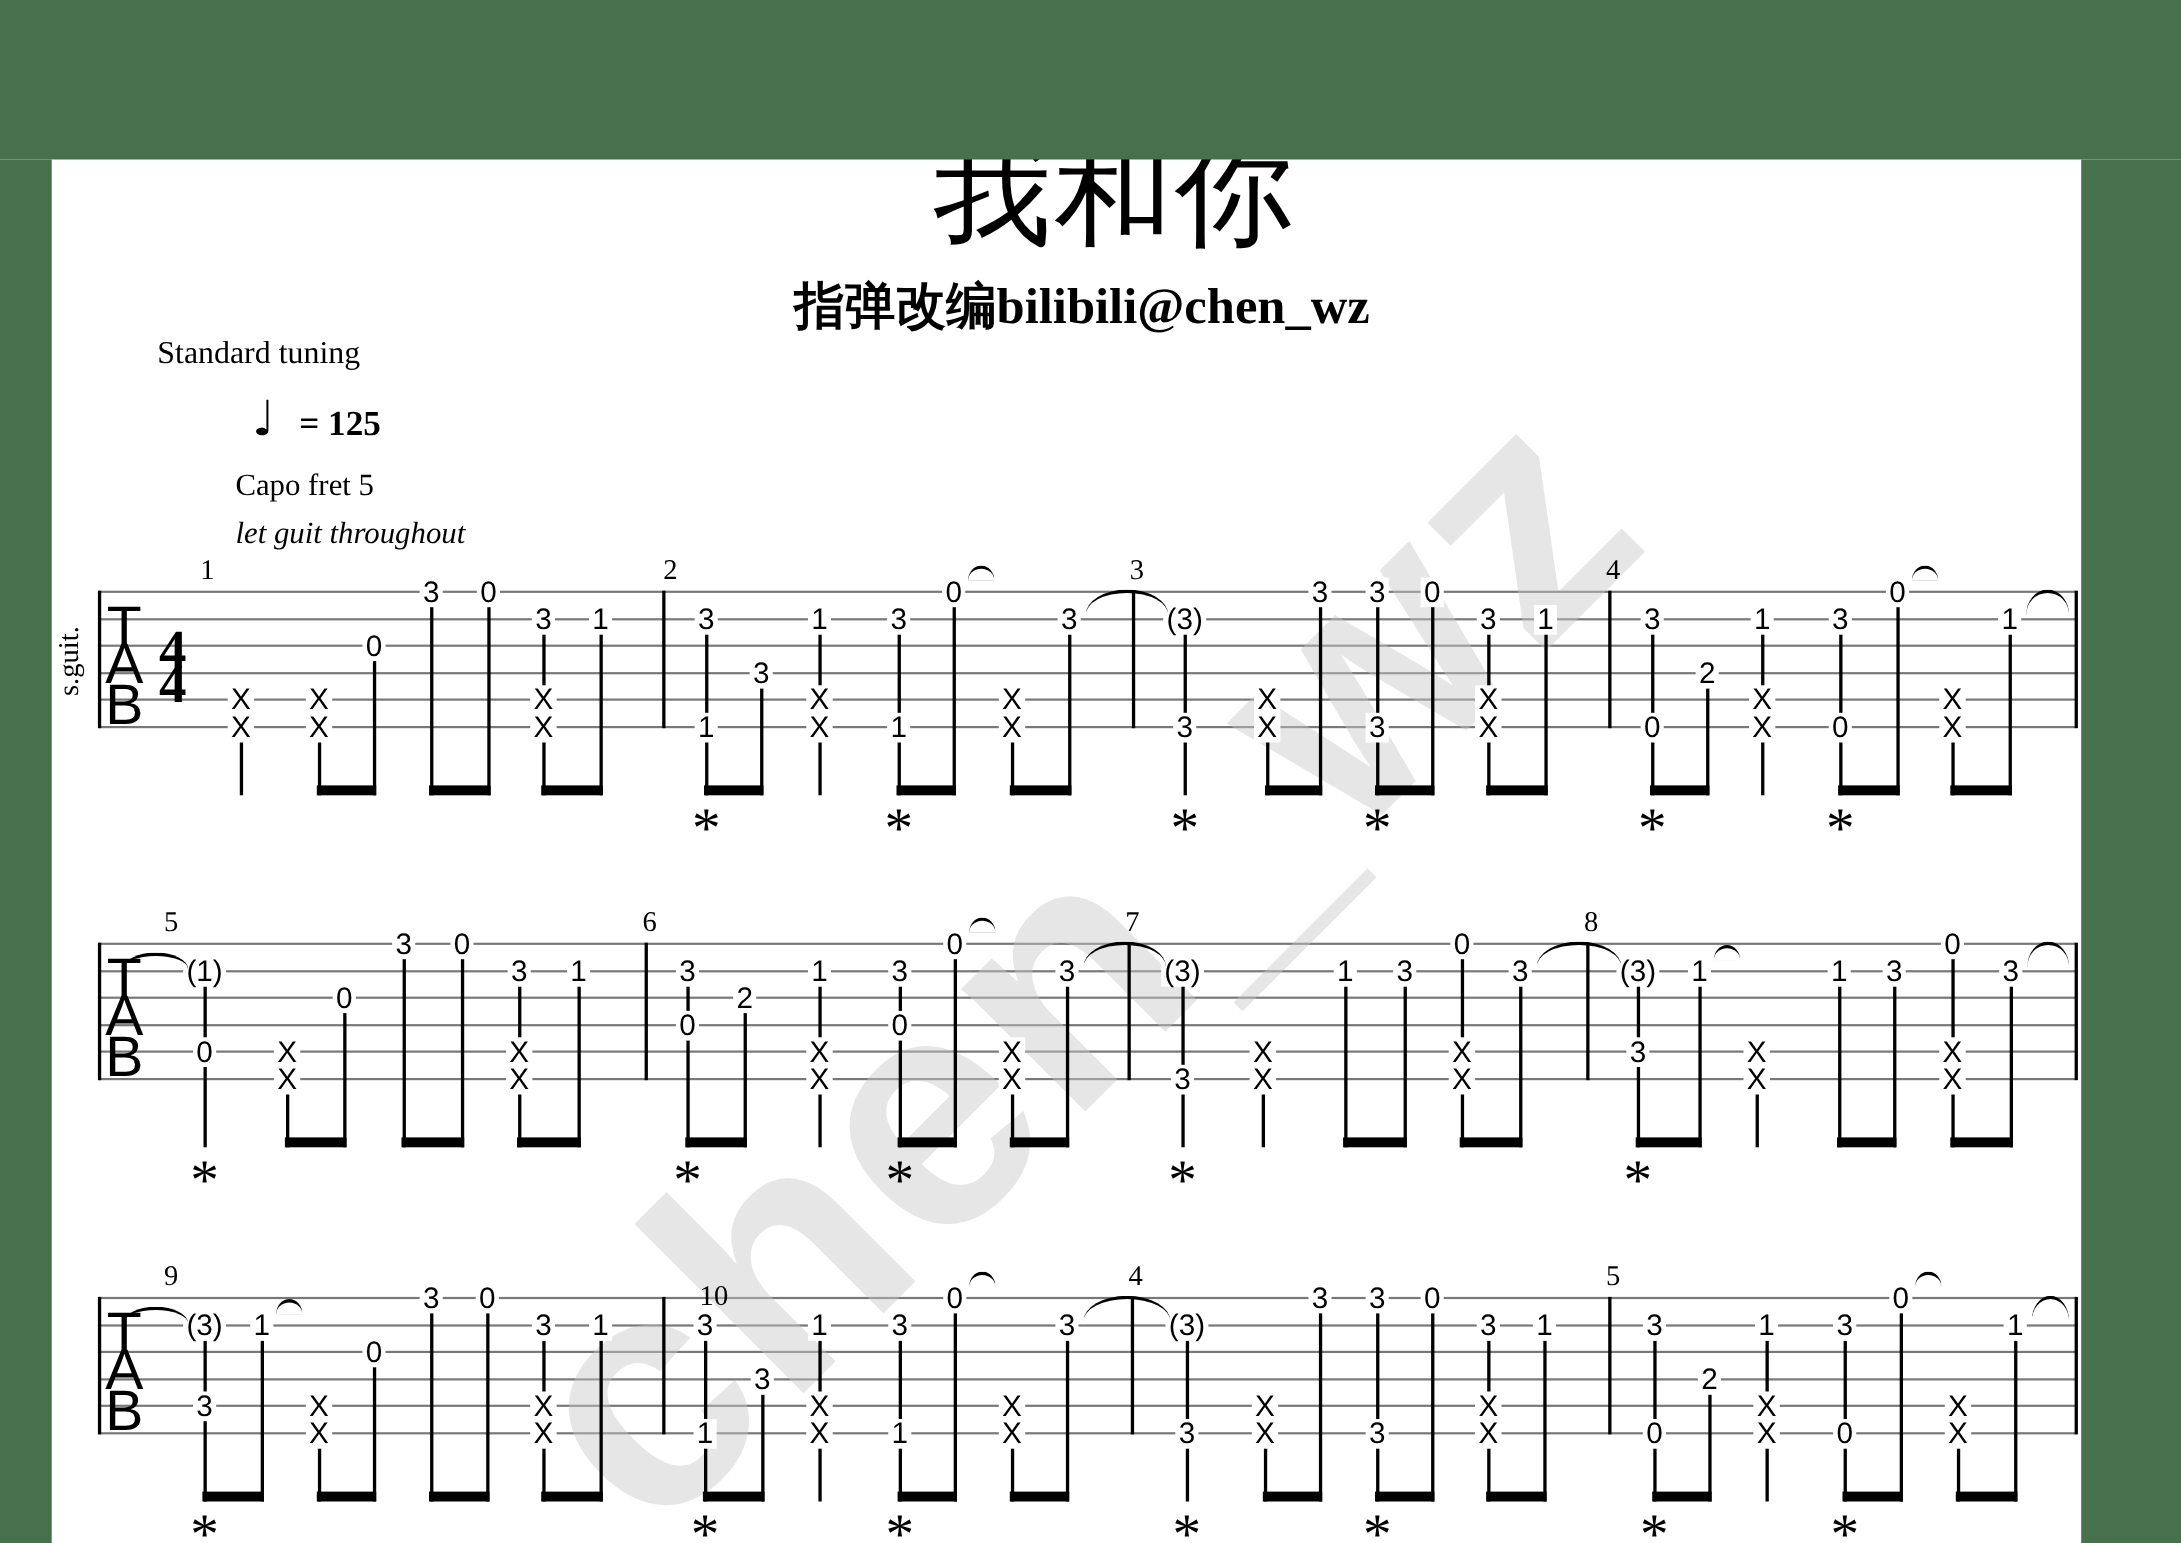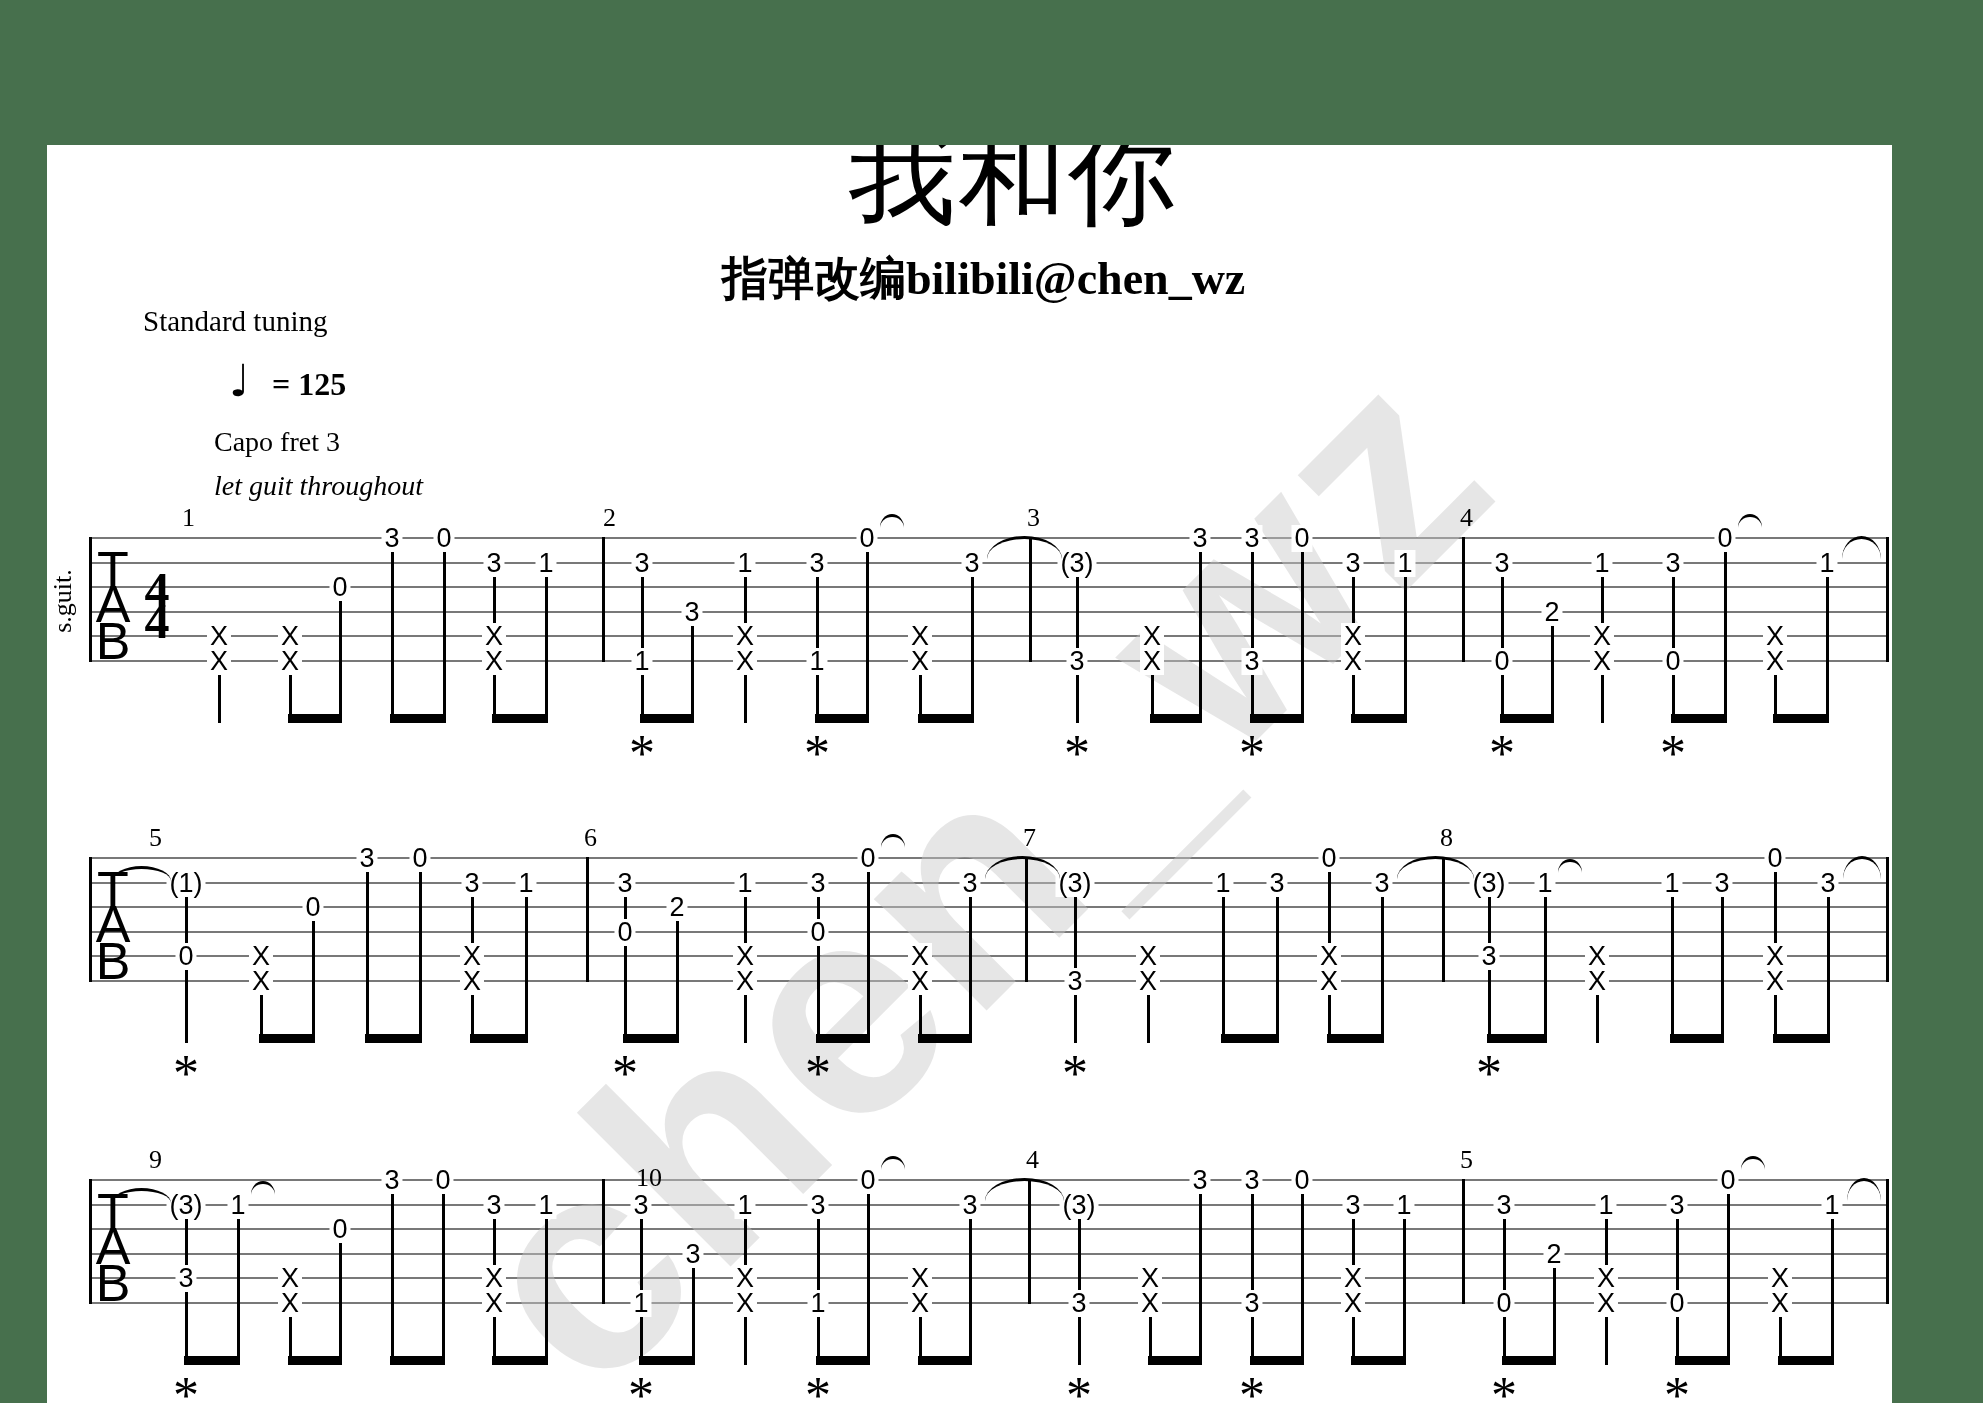--- a/index.html
+++ b/index.html
@@ -49,21 +49,21 @@
 <div class="gborder" style="left: 0px; top: 145px; width: 47px; height: 1258px; background: rgb(71, 112, 77);"></div>
 <div class="gborder" style="left: 1892px; top: 145px; width: 91px; height: 1258px; background: rgb(71, 112, 77);"></div>
 
 <div class="wm">chen_wz</div>
 
 <div class="title">我和你</div>
 <div class="subtitle">指弹改编bilibili@chen_wz</div>
 <div class="tuning">Standard tuning</div>
 <div class="temponote">♩</div>
 <div class="tempoeq">= 125</div>
-<div class="capo">Capo fret 3</div>
+<div class="capo">Capo fret 5</div>
 <div class="letring">let guit throughout</div>
 <div class="sguit">s.guit.</div>
 
 <div id="score">
     <div class="sline" style="left: 90px; top: 537px; width: 1797px;"></div>
     <div class="sline" style="left: 90px; top: 561.6px; width: 1797px;"></div>
     <div class="sline" style="left: 90px; top: 586.2px; width: 1797px;"></div>
     <div class="sline" style="left: 90px; top: 610.8px; width: 1797px;"></div>
     <div class="sline" style="left: 90px; top: 635.4px; width: 1797px;"></div>
     <div class="sline" style="left: 90px; top: 660px; width: 1797px;"></div>

